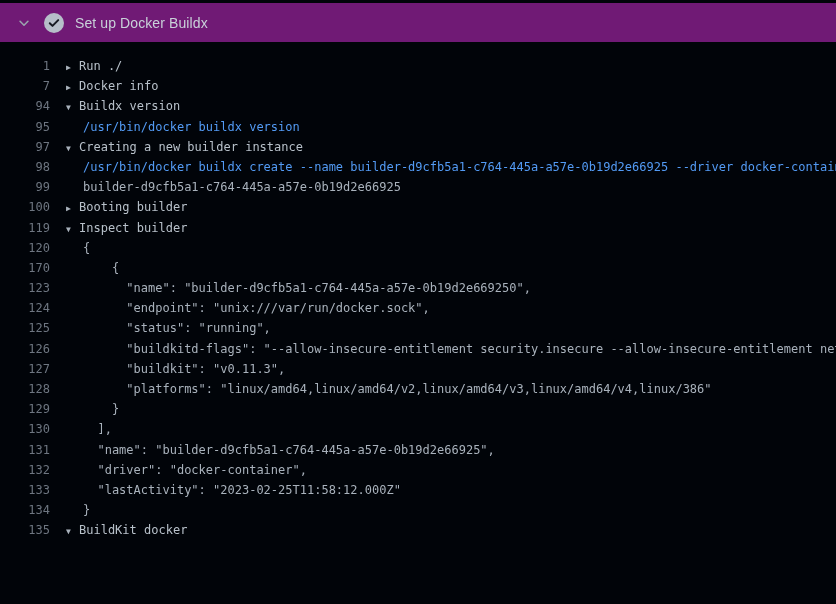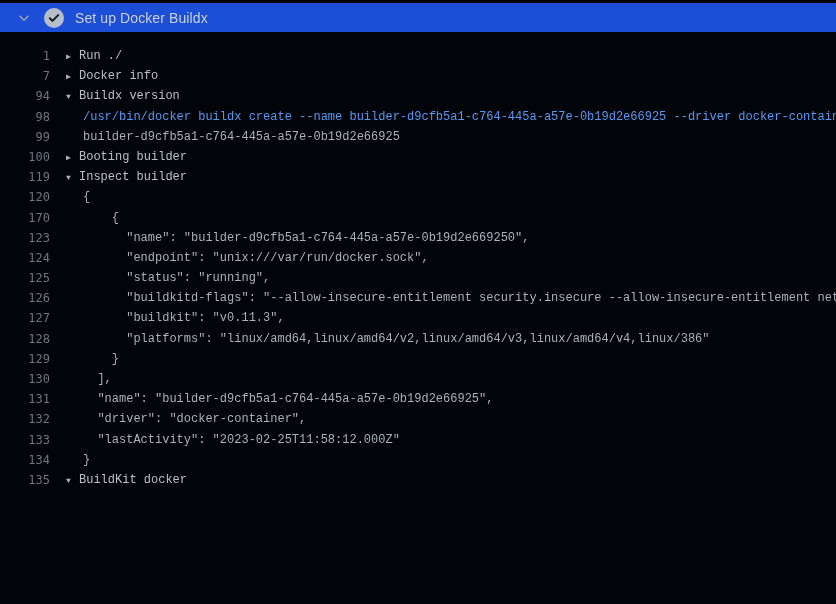--- a/index.html
+++ b/index.html
@@ -3,22 +3,22 @@
 <meta charset="utf-8">
 <style>
   * { box-sizing: border-box; margin: 0; padding: 0; }
   html, body {
     width: 836px; height: 604px;
     background: #010409;
     overflow: hidden;
   }
   .step-header {
     margin-top: 3px;
-    height: 29px;
-    background: #1d4ed8;
+    height: 39px;
+    background: #701a75;
     display: flex;
     align-items: center;
     padding: 0 16px;
     cursor: pointer;
   }
   .chevron-wrap { width: 16px; height: 16px; display: flex; align-items: center; justify-content: center; }
   .check-wrap { margin-left: 12px; width: 20px; height: 20px; }
   .step-title {
     margin-left: 11px;
     font: 400 14px "Liberation Sans", sans-serif;
@@ -35,21 +35,20 @@
     text-align: right;
     color: #6e7681;
     cursor: pointer;
     white-space: pre;
   }
   .content {
     flex: 1;
     white-space: pre;
     overflow: hidden;
     color: #a9b2bc;
-    font-family: Liberation Mono, monospace;
   }
   .arrow {
     display: inline-block;
     margin-left: 16px;
     width: 13px;
     font-size: 8px;
     color: #a9b2bc;
     cursor: pointer;
   }
   .group-title { color: #b8c1ca; cursor: pointer; }
@@ -79,20 +78,28 @@
     <span class="num">1</span>
     <span class="content"><span class="arrow">▶</span><span class="group-title">Run ./</span></span>
   </div>
     <div class="row">
     <span class="num">7</span>
     <span class="content"><span class="arrow">▶</span><span class="group-title">Docker info</span></span>
   </div>
     <div class="row">
     <span class="num">94</span>
     <span class="content"><span class="arrow">▼</span><span class="group-title">Buildx version</span></span>
+  </div>
+    <div class="row">
+    <span class="num">95</span>
+    <span class="content plain command">/usr/bin/docker buildx version</span>
+  </div>
+    <div class="row">
+    <span class="num">97</span>
+    <span class="content"><span class="arrow">▼</span><span class="group-title">Creating a new builder instance</span></span>
   </div>
     <div class="row">
     <span class="num">98</span>
     <span class="content plain command">/usr/bin/docker buildx create --name builder-d9cfb5a1-c764-445a-a57e-0b19d2e66925 --driver docker-container</span>
   </div>
     <div class="row">
     <span class="num">99</span>
     <span class="content plain">builder-d9cfb5a1-c764-445a-a57e-0b19d2e66925</span>
   </div>
     <div class="row">

